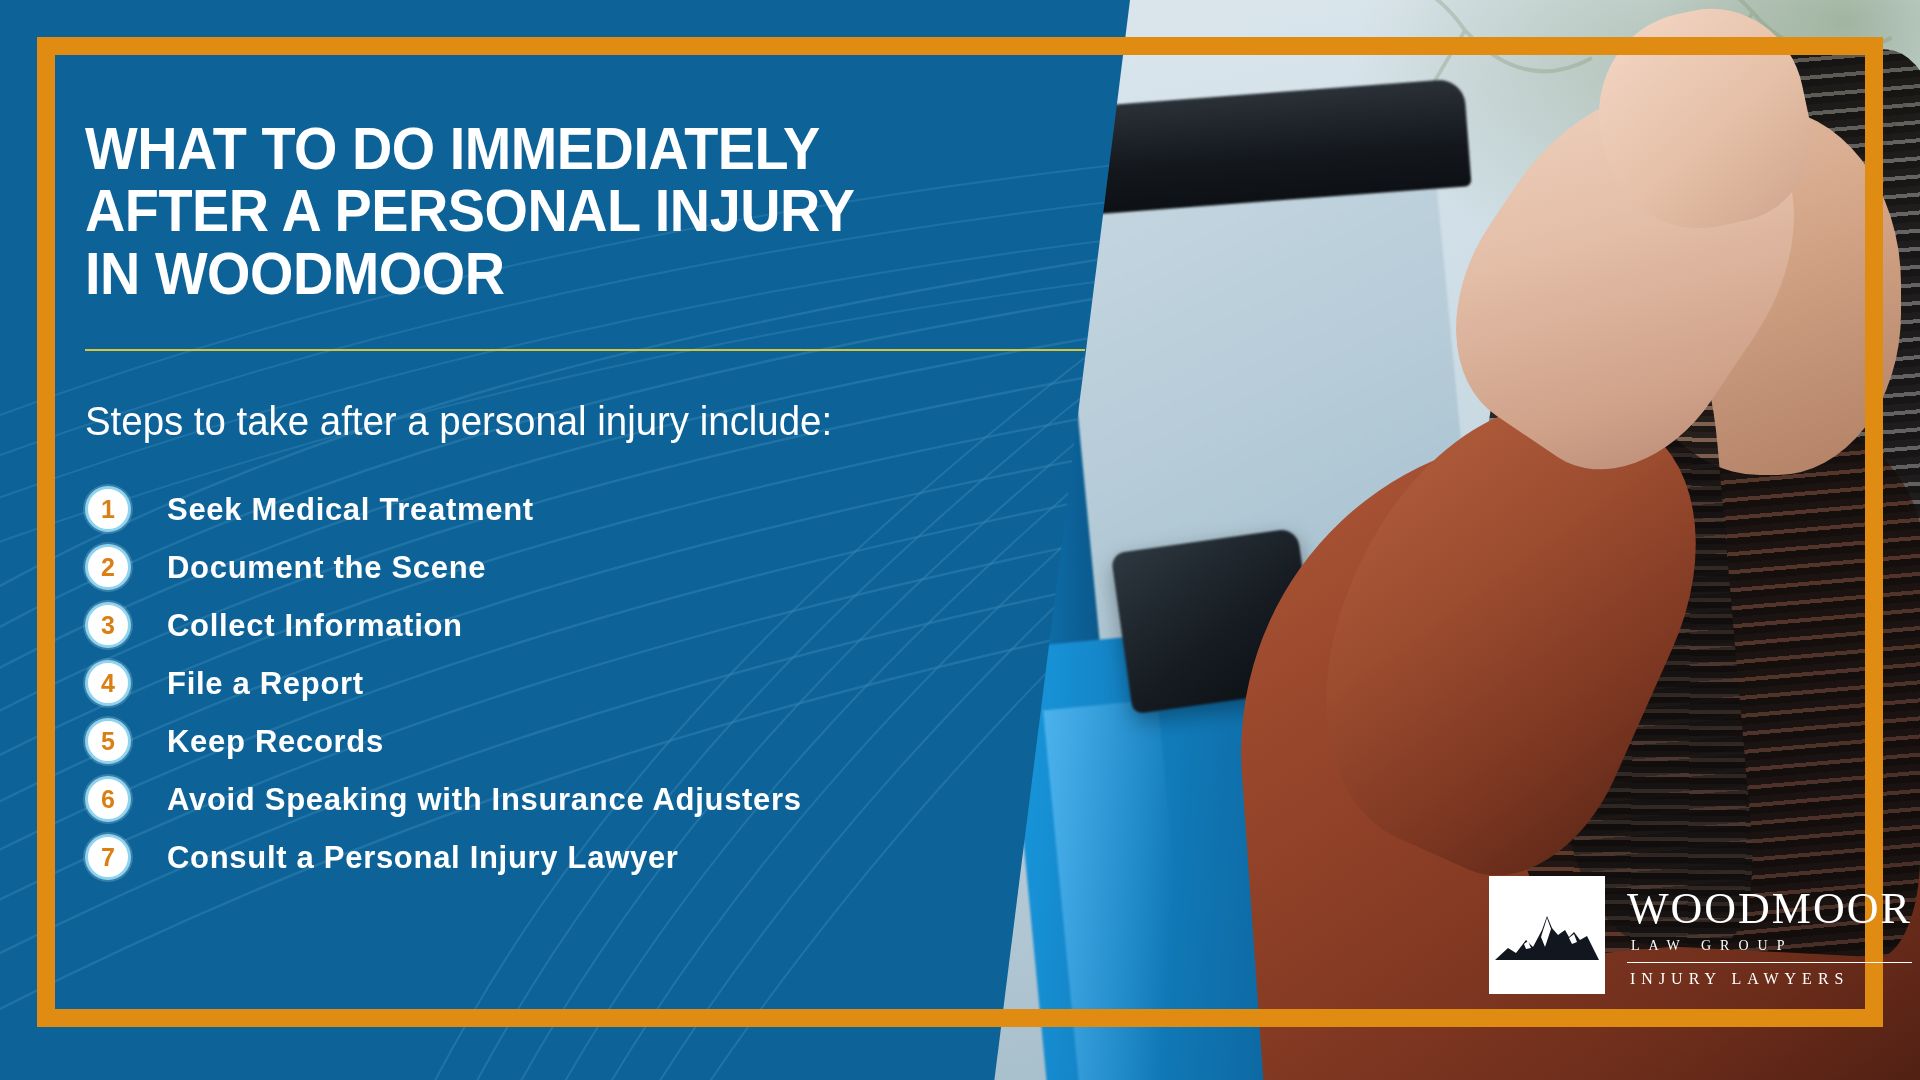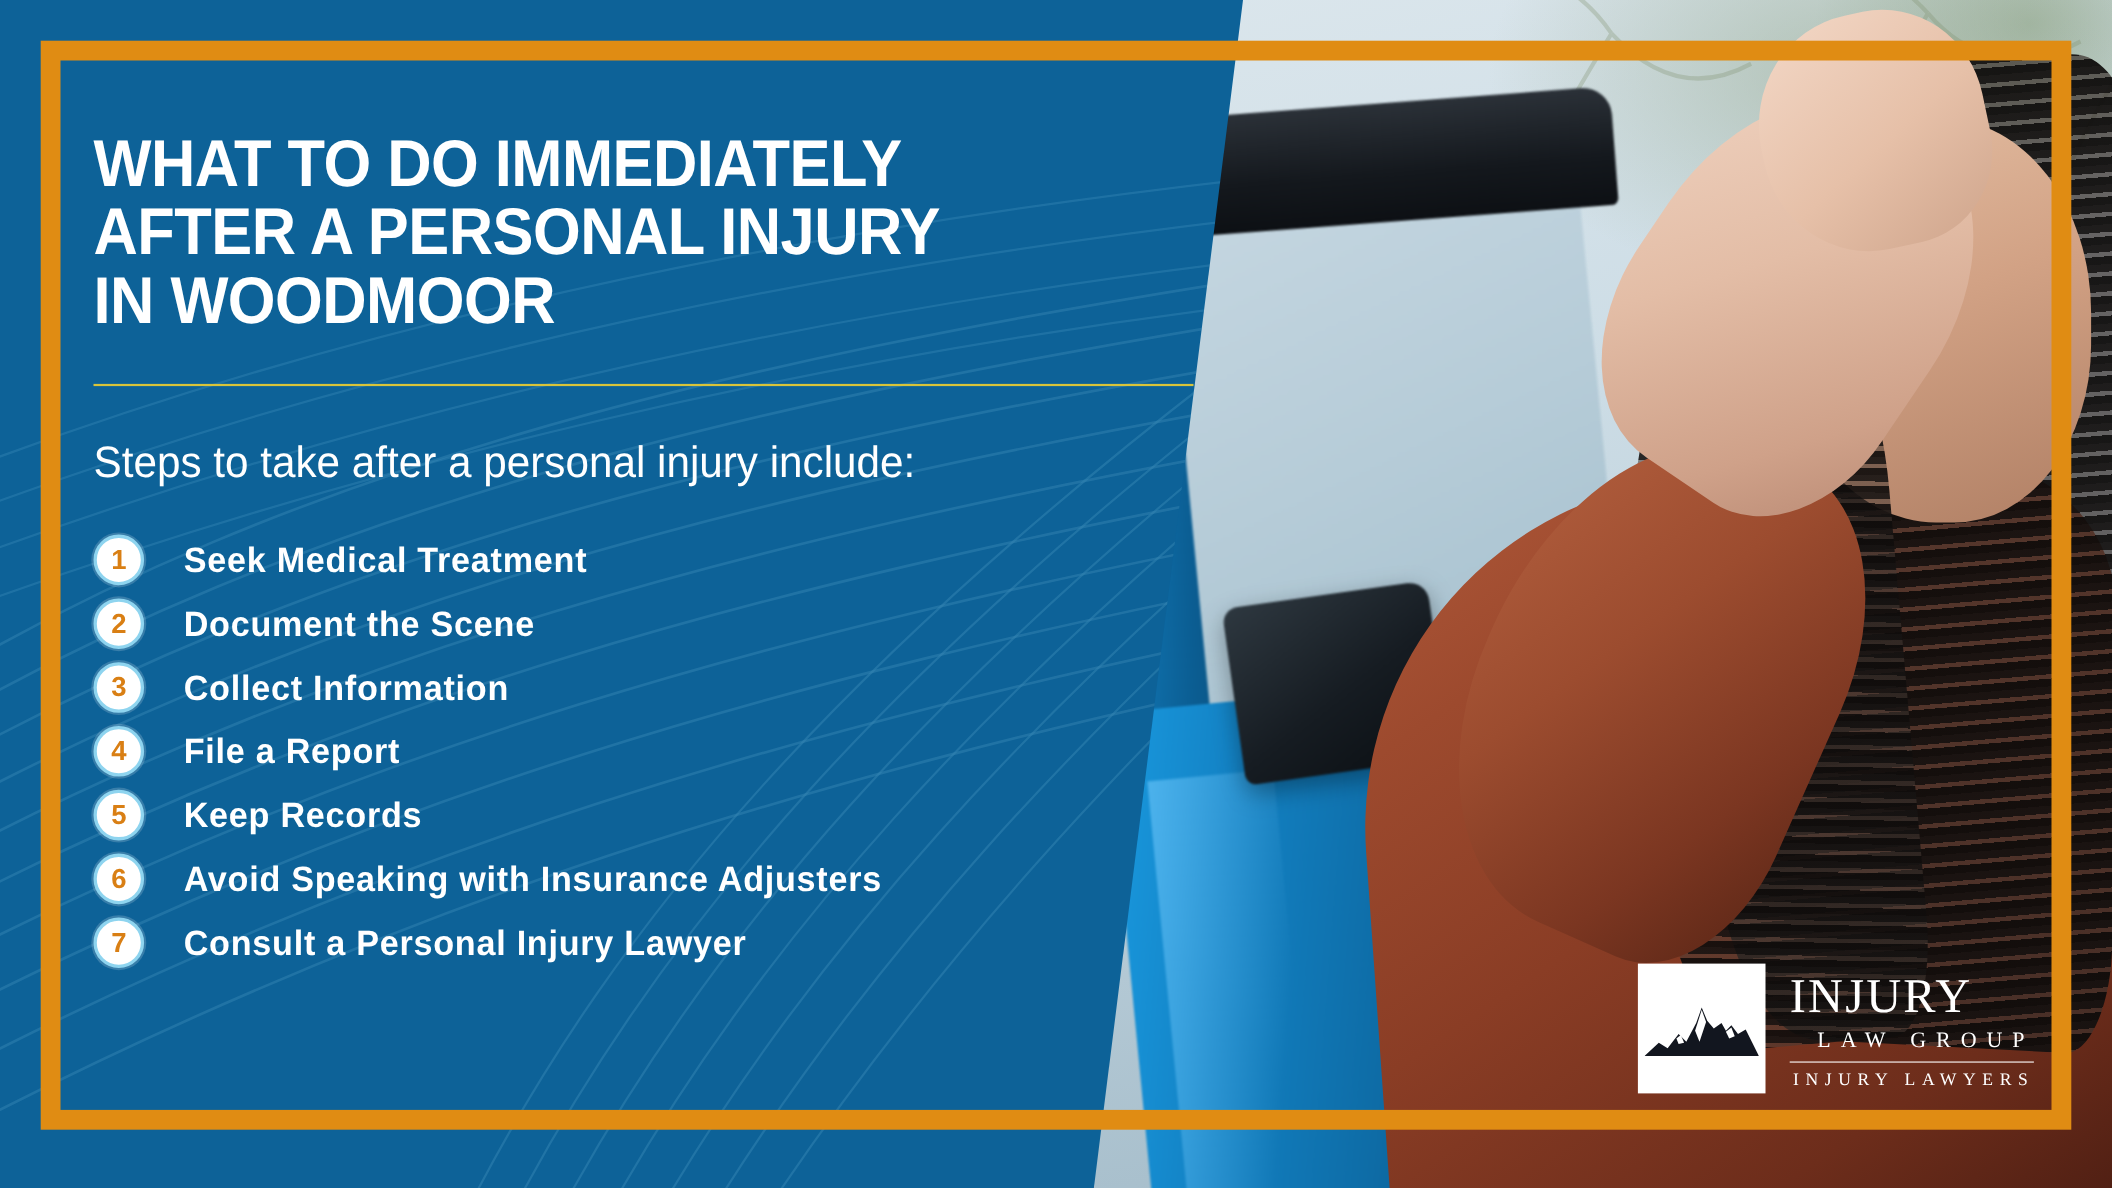--- a/index.html
+++ b/index.html
@@ -341,25 +341,25 @@
   .logo-primary {
     font-family: "Liberation Serif", serif;
     font-weight: 400;
     font-size: 44px;
     line-height: 1;
     letter-spacing: 2px;
   }
   .logo-secondary {
     font-family: "Liberation Serif", serif;
     font-weight: 400;
-    font-size: 20px;
+    font-size: 14px;
     line-height: 1;
     letter-spacing: 9px;
     margin-top: 8px;
-    text-align: right;
+    text-align: left;
     padding-left: 4px;
   }
   .logo-divider {
     height: 1px;
     background: #ffffff;
     margin: 9px 0 8px 0;
   }
   .logo-tertiary {
     font-family: "Liberation Serif", serif;
     font-weight: 400;
@@ -491,20 +491,20 @@
   <div class="logo">
     <div class="logo-mark">
       <svg width="104" height="62" viewBox="0 0 104 62">
         <path fill="#12161f" d="M0 56 L13 44 L21 49 L31 36 L38 43 L47 26 L52 12 L57 24 L63 31 L70 26 L74 33 L79 28 L85 36 L92 32 L104 56 Z"></path>
         <path fill="#ffffff" d="M52 14 L56 25 L50 43 L46 33 Z"></path>
         <path fill="#ffffff" d="M74 34 L79 30 L82 38 L77 40 Z"></path>
         <path fill="#ffffff" d="M29 40 L33 37 L36 44 L31 45 Z"></path>
       </svg>
     </div>
     <div class="logo-text">
-      <div class="logo-primary">INJURY</div>
+      <div class="logo-primary">WOODMOOR</div>
       <div class="logo-secondary">LAW GROUP</div>
       <div class="logo-divider"></div>
       <div class="logo-tertiary">INJURY LAWYERS</div>
     </div>
   </div>
 
 </div>
 
 </body></html>

